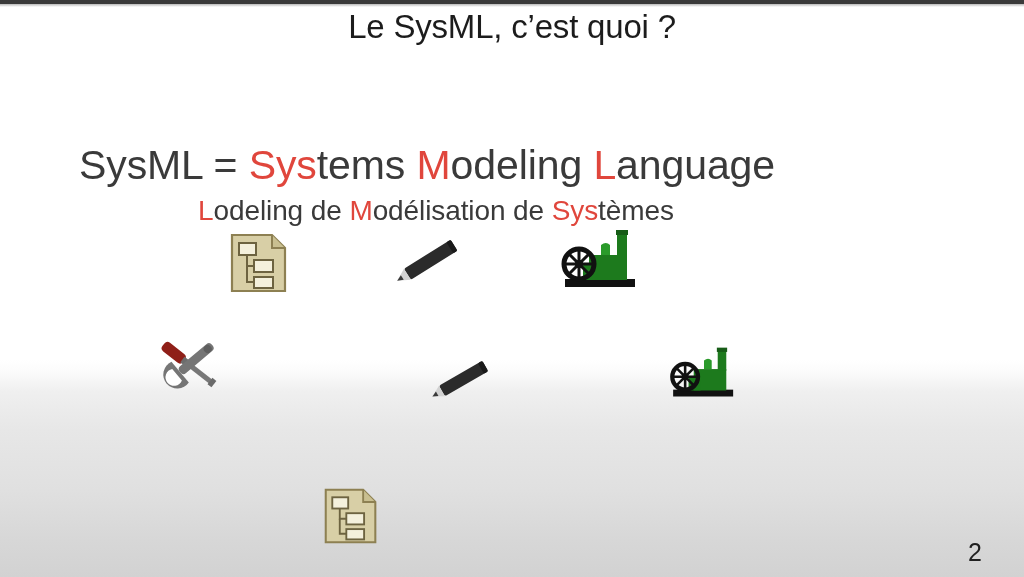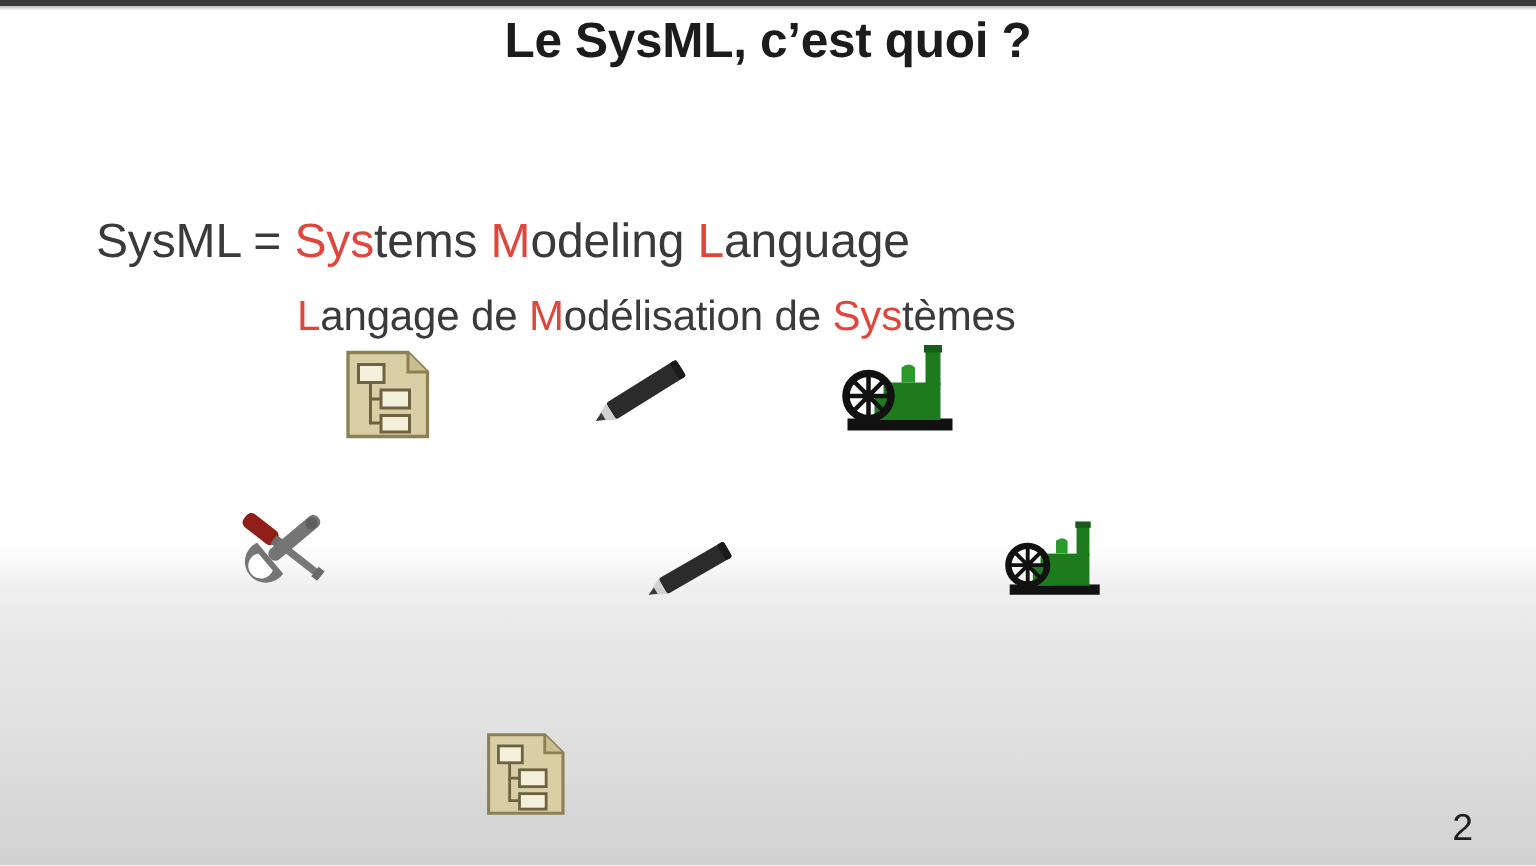--- a/index.html
+++ b/index.html
@@ -42,32 +42,32 @@
   }
 
   
   .title {
     position: absolute;
     top: 8px;
     left: 0;
     width: 1024px;
     text-align: center;
     font-size: 33px;
-    font-weight: bold;
+    font-weight: normal;
     color: #1c1c1c;
     letter-spacing: -0.2px;
     white-space: nowrap;
   }
 
   
   .line-equation {
     position: absolute;
     top: 142px;
-    left: 64px;
-    font-size: 32px;
+    left: 79px;
+    font-size: 41px;
     color: #3a3a3a;
     white-space: nowrap;
     letter-spacing: -0.1px;
   }
   .line-french {
     position: absolute;
     top: 195px;
     left: 198px;
     font-size: 28px;
     color: #3a3a3a;
@@ -112,21 +112,21 @@
   <div class="top-bar"></div>
   <div class="top-bar-fade"></div>
 
   <div class="title">Le SysML, c’est quoi ?</div>
 
   <div class="line-equation">
     <span>SysML = </span><span class="red">Sys</span><span>tems </span><span class="red">M</span><span>odeling </span><span class="red">L</span><span>anguage</span>
   </div>
 
   <div class="line-french">
-    <span class="red">L</span><span>angage de </span><span class="red">M</span><span>odélisation de </span><span class="red">Sys</span><span>tèmes</span>
+    <span class="red">L</span><span>odeling de </span><span class="red">M</span><span>odélisation de </span><span class="red">Sys</span><span>tèmes</span>
   </div>
 
 
   <div class="icon-abs" style="left:228px; top:232px; width:62px; height:62px;">
     <svg class="doc-icon" width="62" height="62" viewBox="0 0 62 62">
       <path d="M4 3 H44 L57 16 V59 H4 Z" fill="#d8cfa6" stroke="#8d8052" stroke-width="2.2"></path>
       <path d="M44 3 L44 16 L57 16" fill="#c9bf90" stroke="#8d8052" stroke-width="2"></path>
       <rect x="11" y="11" width="17" height="12" fill="#f4f0dc" stroke="#6d6340" stroke-width="2"></rect>
       <rect x="26" y="28" width="19" height="12" fill="#f4f0dc" stroke="#6d6340" stroke-width="2"></rect>
       <rect x="26" y="45" width="19" height="11" fill="#f4f0dc" stroke="#6d6340" stroke-width="2"></rect>

